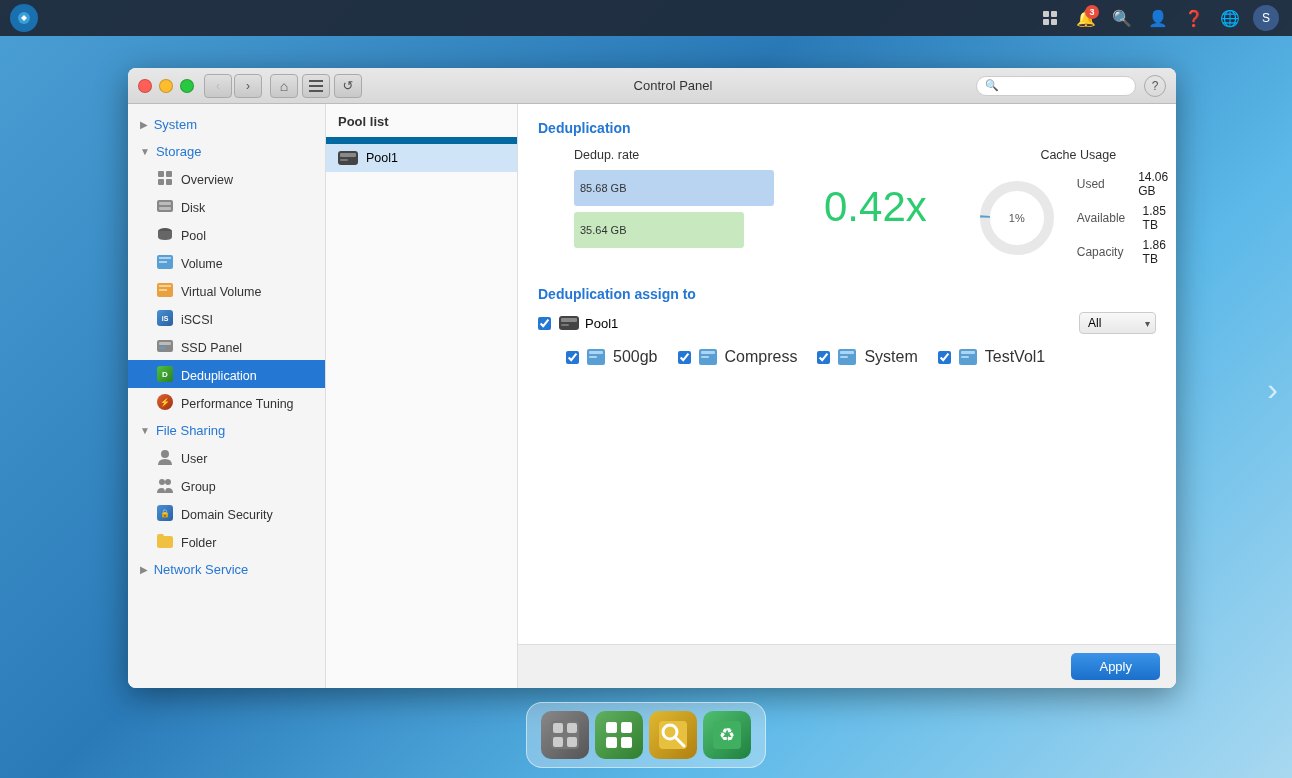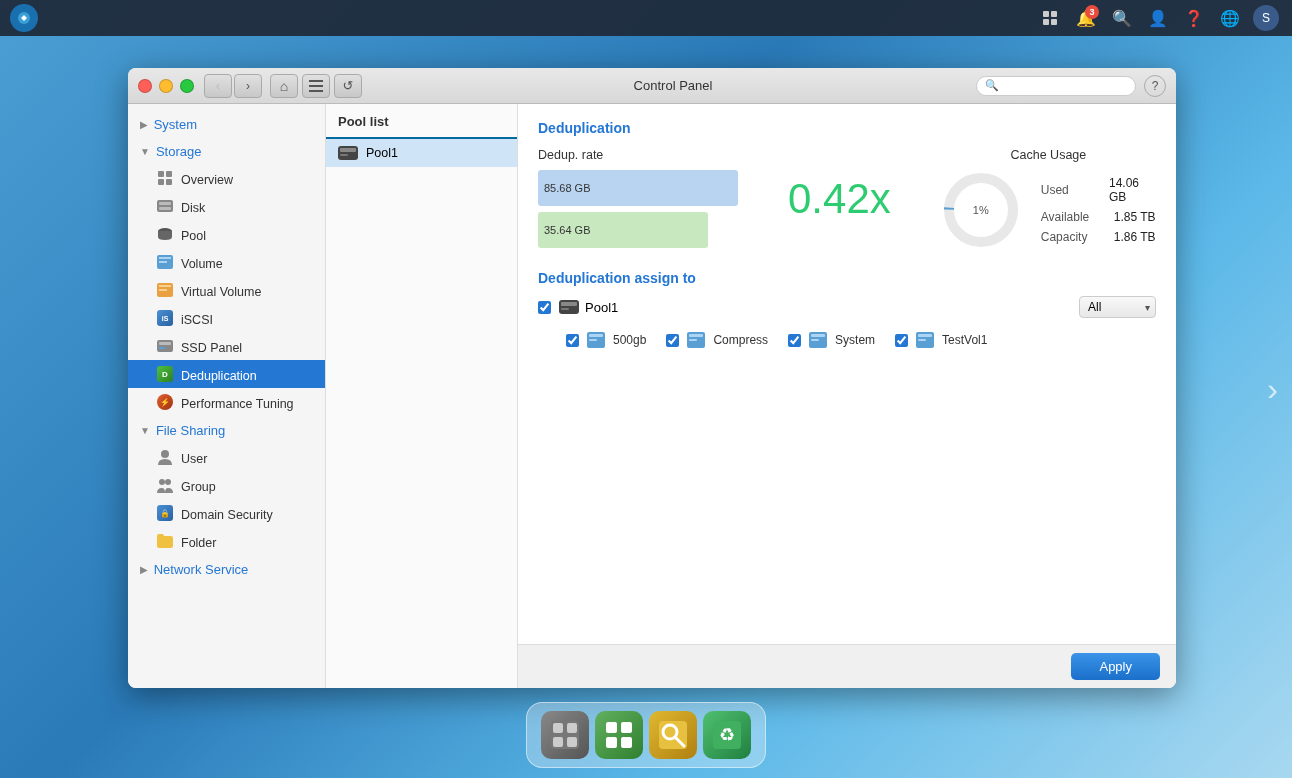--- a/index.html
+++ b/index.html
@@ -231,21 +231,21 @@
       border-right: 1px solid #ddd;
       flex-shrink: 0;
       display: flex;
       flex-direction: column;
     }
     .pool-panel-header {
       padding: 10px 12px 8px;
       font-size: 13px;
       font-weight: 600;
       color: #333;
-      border-bottom: 2px solid #0369a1;
+      border-bottom: 7px solid #0369a1;
     }
     .pool-item {
       display: flex; align-items: center;
       padding: 7px 12px;
       cursor: pointer;
       font-size: 12.5px;
     }
     .pool-item.active { background: #d0e4f8; }
 
     
@@ -399,21 +399,21 @@
     .volume-row {
       display: flex; align-items: center; gap: 20px;
       padding: 4px 0 4px 28px;
     }
     .volume-item {
       display: flex; align-items: center; gap: 5px;
     }
     .volume-item input[type=checkbox] {
       accent-color: #2577d4;
     }
-    .vol-name { font-size: 12px; color: #333; }
+    .vol-name { font-size: 16px; color: #333; }
 
     
     .window-footer {
       height: 44px;
       background: #f0f0f0;
       border-top: 1px solid #ddd;
       display: flex;
       align-items: center;
       justify-content: flex-end;
       padding: 0 16px;
@@ -705,21 +705,21 @@
           <span>Pool1</span>
         </div>
       </div>
     </div>
 
     <div class="main-content">
       <div class="content-body">
 
         <div class="section-title">Deduplication</div>
 
-        <div style="display:flex; gap:20px; margin-bottom:20px;">
+        <div style="display:flex; gap:20px; margin-bottom:20px;margin-left:36px;">
 
           <div>
             <div class="dedup-label">Dedup. rate</div>
             <div class="dedup-bars">
               <div class="dedup-bar-row">
                 <div class="dedup-bar dedup-bar-blue">85.68 GB</div>
               </div>
               <div class="dedup-bar-row">
                 <div class="dedup-bar dedup-bar-green">35.64 GB</div>
               </div>

